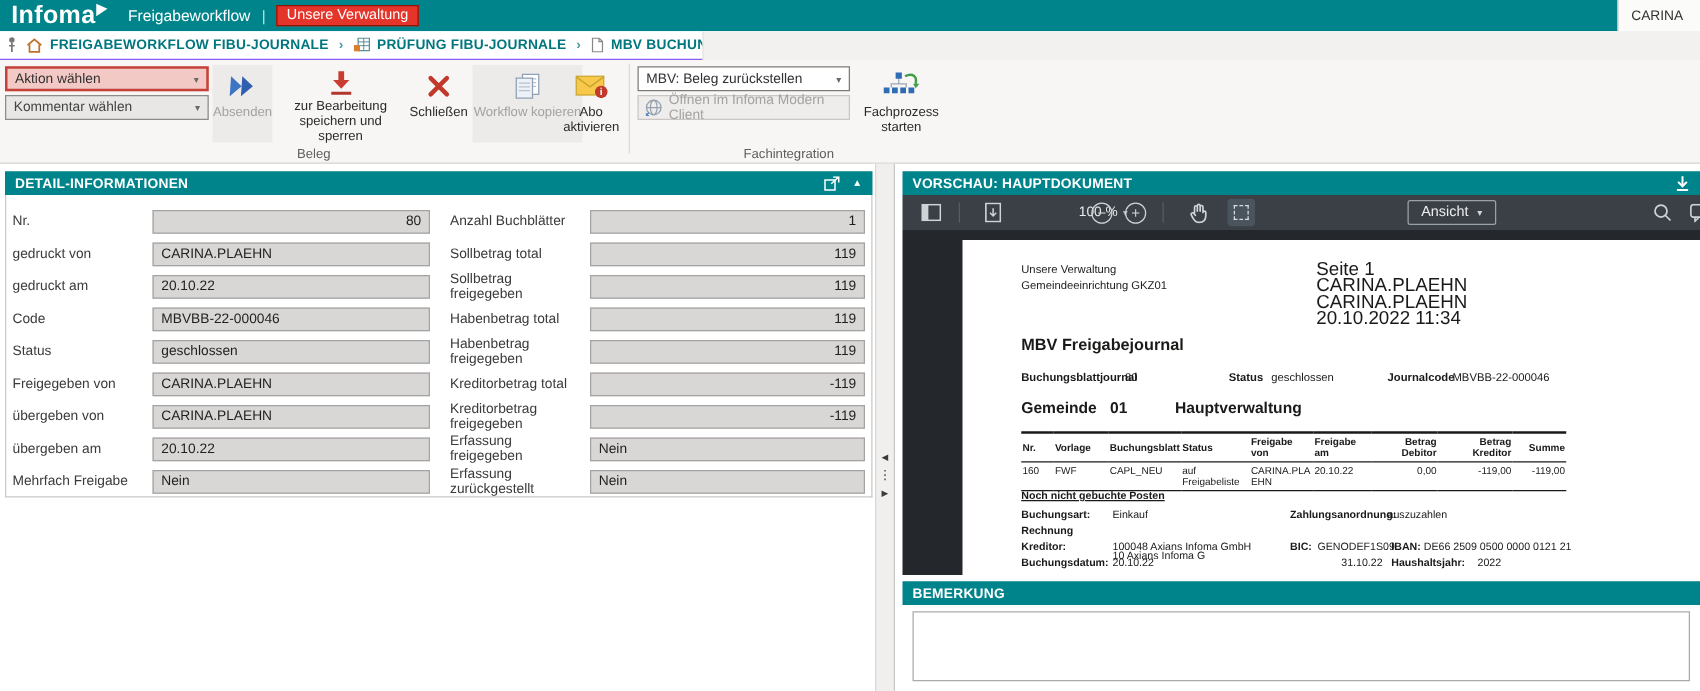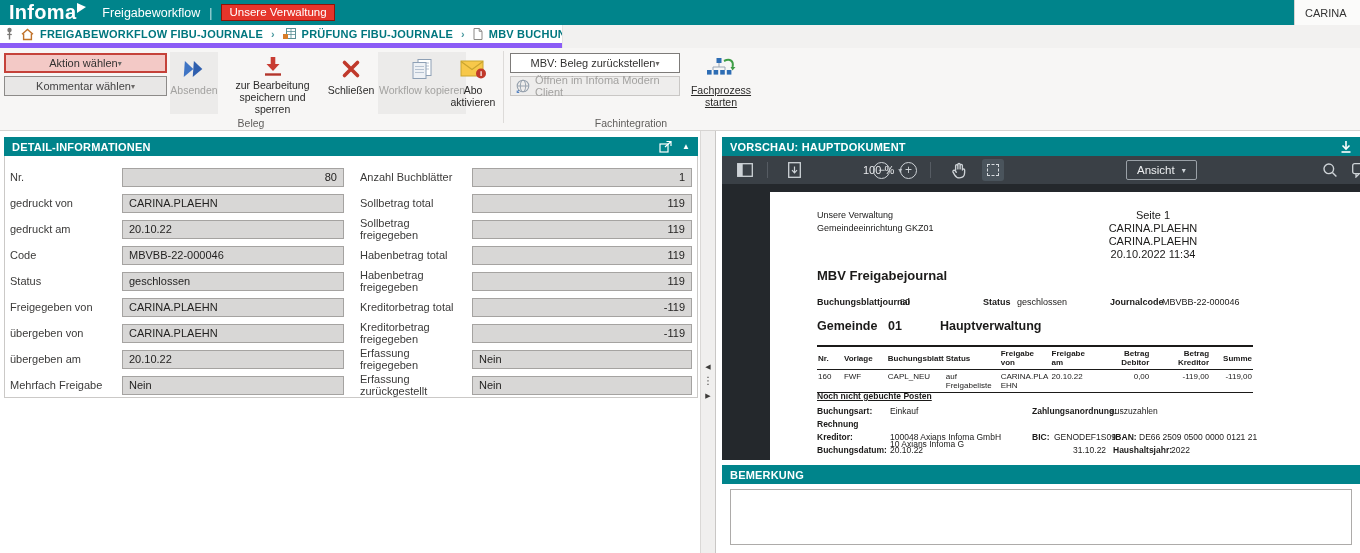--- a/index.html
+++ b/index.html
@@ -9,29 +9,29 @@
   
   .topbar { position:absolute; left:0; top:0; width:1360px; height:25px; background:#00848B; display:flex; align-items:center; }
   .logo { color:#fff; font-weight:bold; font-size:20px; margin-left:9px; letter-spacing:.3px; }
   .logo-flag { width:0; height:0; border-left:9px solid #fff; border-top:4px solid transparent; border-bottom:6px solid transparent; margin:-10px 0 0 1px; }
   .app-name { color:#fff; font-size:12.5px; margin-left:16px; }
   .pipe { color:#bfe3e5; margin:0 9px; font-size:12px; }
   .badge { background:#E5352B; border:1px solid #8E1308; color:#fff; font-size:11.5px; padding:1px 7px 2px; }
   .user-box { position:absolute; right:0; top:0; width:66px; height:25px; background:#fbfbfa; border-left:1px solid #d6d4d2; color:#333; font-size:11px; display:flex; align-items:center; padding-left:10px; }
 
   
-  .crumb-row { position:absolute; left:0; top:25px; width:1360px; height:23px; background:#fff; border-bottom:5px solid #8b5cf6; display:flex; align-items:center; }
+  .crumb-row { position:absolute; left:0; top:25px; width:1360px; height:23px; background:#fff; border-bottom:1px solid #8b5cf6; display:flex; align-items:center; }
   .crumb-gray { position:absolute; left:562px; top:0; right:0; height:23px; background:#f2f1f0; border-left:1px solid #e6e4e2; }
   .pin { margin:0 7px 0 5px; display:flex; }
   .crumb { display:flex; align-items:center; gap:6px; color:#00767E; font-size:11px; font-weight:bold; letter-spacing:.2px; cursor:pointer; }
   .crumb-sep { color:#4b9aa0; font-size:11px; font-weight:bold; margin:0 8px; }
 
   
   .ribbon { position:absolute; left:0; top:48px; width:1360px; height:83px; background:#f7f6f5; border-bottom:1px solid #d6d4d2; font-size:11px; }
-  .dd { position:absolute; height:20px; display:flex; align-items:center; justify-content:center; padding:0 6px; font-size:11px; cursor:pointer; }
+  .dd { position:absolute; height:20px; display:flex; align-items:center; justify-content:space-between; padding:0 6px; font-size:11px; cursor:pointer; }
   .dd-action { left:4px; top:5px; width:163px; background:#f3c9c6; border:2px solid #c5423a; color:#323130; }
   .dd-comment { left:4px; top:28px; width:163px; background:#e8e7e6; border:1px solid #8d8b89; color:#444; }
   .dd-mbv { left:510px; top:5px; width:170px; background:#fff; border:1px solid #7d7b79; color:#323130; }
   .dd .chev { font-size:8px; color:#6b6967; }
   .modern-btn { position:absolute; left:510px; top:28px; width:170px; height:20px; background:#eeedec; border:1px solid #c9c7c5; color:#a3a2a0; display:flex; align-items:center; gap:5px; padding:0 5px; font-size:11px; }
   .rbtn { position:absolute; top:4px; height:62px; display:flex; flex-direction:column; align-items:center; padding-top:3px; text-align:center; color:#2b2a29; font-size:10.5px; line-height:12px; cursor:pointer; }
   .rbtn .ric { height:27px; display:flex; align-items:center; justify-content:center; }
   .rbtn .rlbl { margin-top:2px; }
   .rbtn.disabled { background:#ecebea; color:#a3a2a0; cursor:default; }
   .grp-label { position:absolute; top:69px; font-size:10.5px; color:#605e5c; text-align:center; }
@@ -66,21 +66,21 @@
   .zoom-label .chev { font-size:8px; color:#aab0b6; }
   .circle-btn { width:17px; height:17px; border:1.3px solid #ced3d7; border-radius:50%; font-size:12px; line-height:14px; text-align:center; color:#ced3d7; }
   .marquee-btn { width:22px; height:22px; background:#4a545c; border-radius:3px; display:flex; align-items:center; justify-content:center; }
   .marquee-box { width:12px; height:12px; border:1.4px dashed #d8dce0; }
   .ansicht-btn { border:1px solid #9aa1a7; border-radius:2px; color:#eceef0; font-size:11.5px; padding:3px 10px; display:flex; align-items:center; gap:7px; }
   .ansicht-btn .chev { font-size:8px; color:#cfd4d8; }
 
   .pdf-viewport { position:absolute; left:722px; top:184px; width:638px; height:276px; background:#24282c; overflow:hidden; }
   .page { position:absolute; left:48px; top:8px; width:700px; height:400px; background:#fff; color:#1b1a19; }
   .doc-sender { position:absolute; left:47px; top:17px; font-size:9px; line-height:13px; }
-  .doc-meta { position:absolute; left:283px; top:17px; width:200px; text-align:center; font-size:11px; line-height:13px; }
+  .doc-meta { position:absolute; left:283px; top:17px; width:200px; text-align:left; font-size:15px; line-height:13px; }
   .doc-title { position:absolute; left:47px; top:76px; font-size:13px; font-weight:bold; }
   .doc-journal { position:absolute; left:47px; top:105px; width:436px; height:12px; font-size:9px; }
   .doc-journal span { position:absolute; top:0; }
   .doc-section { position:absolute; left:47px; top:127px; width:436px; height:14px; font-size:12.5px; font-weight:bold; }
   .doc-section span { position:absolute; top:0; }
   .doc-table { position:absolute; left:47px; top:153px; width:436px; border-collapse:collapse; font-size:8px; }
   .doc-table th { font-weight:bold; text-align:left; border-top:2px solid #1b1a19; border-bottom:1px solid #1b1a19; padding:2px 1px; }
   .doc-table td { padding:2px 1px; border-bottom:1.5px solid #1b1a19; vertical-align:top; line-height:9px; }
   .doc-table .r { text-align:right; }
   .doc-table .brk { word-break:break-all; }
@@ -226,21 +226,21 @@
       <svg width="14" height="14" viewBox="0 0 14 14">
           <circle cx="7" cy="7" r="5.8" fill="none" stroke="#97a2ae" stroke-width="1.1"></circle>
           <ellipse cx="7" cy="7" rx="2.7" ry="5.8" fill="none" stroke="#97a2ae" stroke-width="1"></ellipse>
           <path d="M1.2 7 h11.6" stroke="#97a2ae" stroke-width="1"></path>
           <path d="M3 11 l-1.8 2.5 M1.2 13.5 v-2 M1.2 13.5 h2" stroke="#4f7fc0" stroke-width="1"></path>
         </svg>
     </span>
     <span>Öffnen im Infoma Modern Client</span>
   </div>
 
-  <div class="rbtn" style="left:688px; width:66px;text-decoration:underline;">
+  <div class="rbtn" style="left:688px; width:66px;">
     <span class="ric">
       <svg width="32" height="26" viewBox="0 0 32 26">
           <path d="M8 14 v-3 h12 v3 M14 11 v-4" fill="none" stroke="#9aa7b5" stroke-width="1"></path>
           <rect x="11.5" y="2" width="5" height="5" fill="#2e6db4"></rect>
           <rect x="2" y="14" width="4.6" height="4.6" fill="#2e6db4"></rect>
           <rect x="8.6" y="14" width="4.6" height="4.6" fill="#2e6db4"></rect>
           <rect x="15.2" y="14" width="4.6" height="4.6" fill="#2e6db4"></rect>
           <rect x="21.8" y="14" width="4.6" height="4.6" fill="#2e6db4"></rect>
           <path d="M19 5 c6 -3 10 0 8.5 6" fill="none" stroke="#3f9d46" stroke-width="2"></path>
           <polygon points="25.5,11 30.5,11 27.5,14.5" fill="#3f9d46"></polygon>
@@ -488,21 +488,21 @@
       <span style="left:237px;">GENODEF1S09</span>
       <span class="kb" style="left:296px;">IBAN:</span>
       <span style="left:322px;">DE66 2509 0500 0000 0121 21</span>
     </div>
     <div class="kvrow" style="top:253px;">
       <span class="kb" style="left:0;">Buchungsdatum:</span>
       <span style="left:73px;">20.10.22</span>
       <span class="kb" style="left:215px;margin-top:44px;">Fällig am:</span>
       <span style="left:256px;">31.10.22</span>
       <span class="kb" style="left:296px;">Haushaltsjahr:</span>
-      <span style="left:354px;">2022</span>
+      <span style="left:365px;">2022</span>
     </div>
   </div>
 </div>
 
 <div class="panel-header" style="left:722px; top:465px; width:638px;">
   <span>BEMERKUNG</span>
 </div>
 <div class="bem-body"></div>
 <textarea class="bem-input" style=""></textarea>
 

